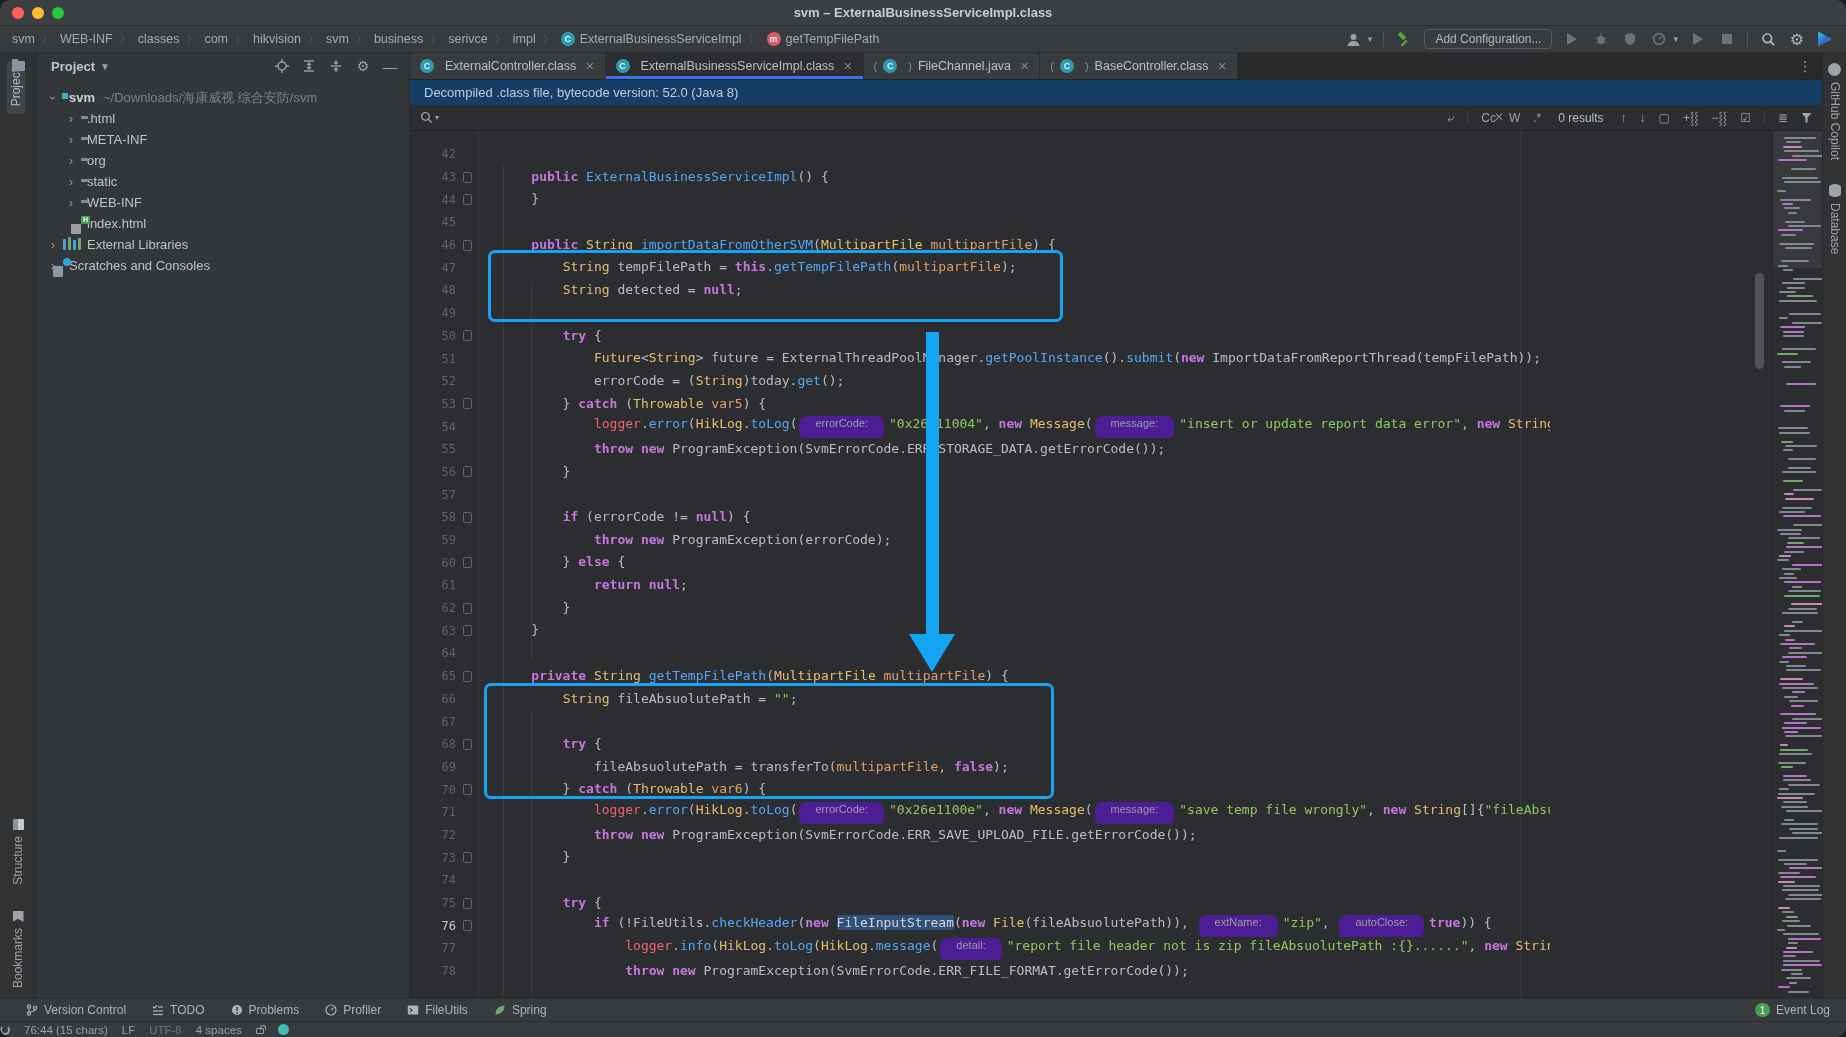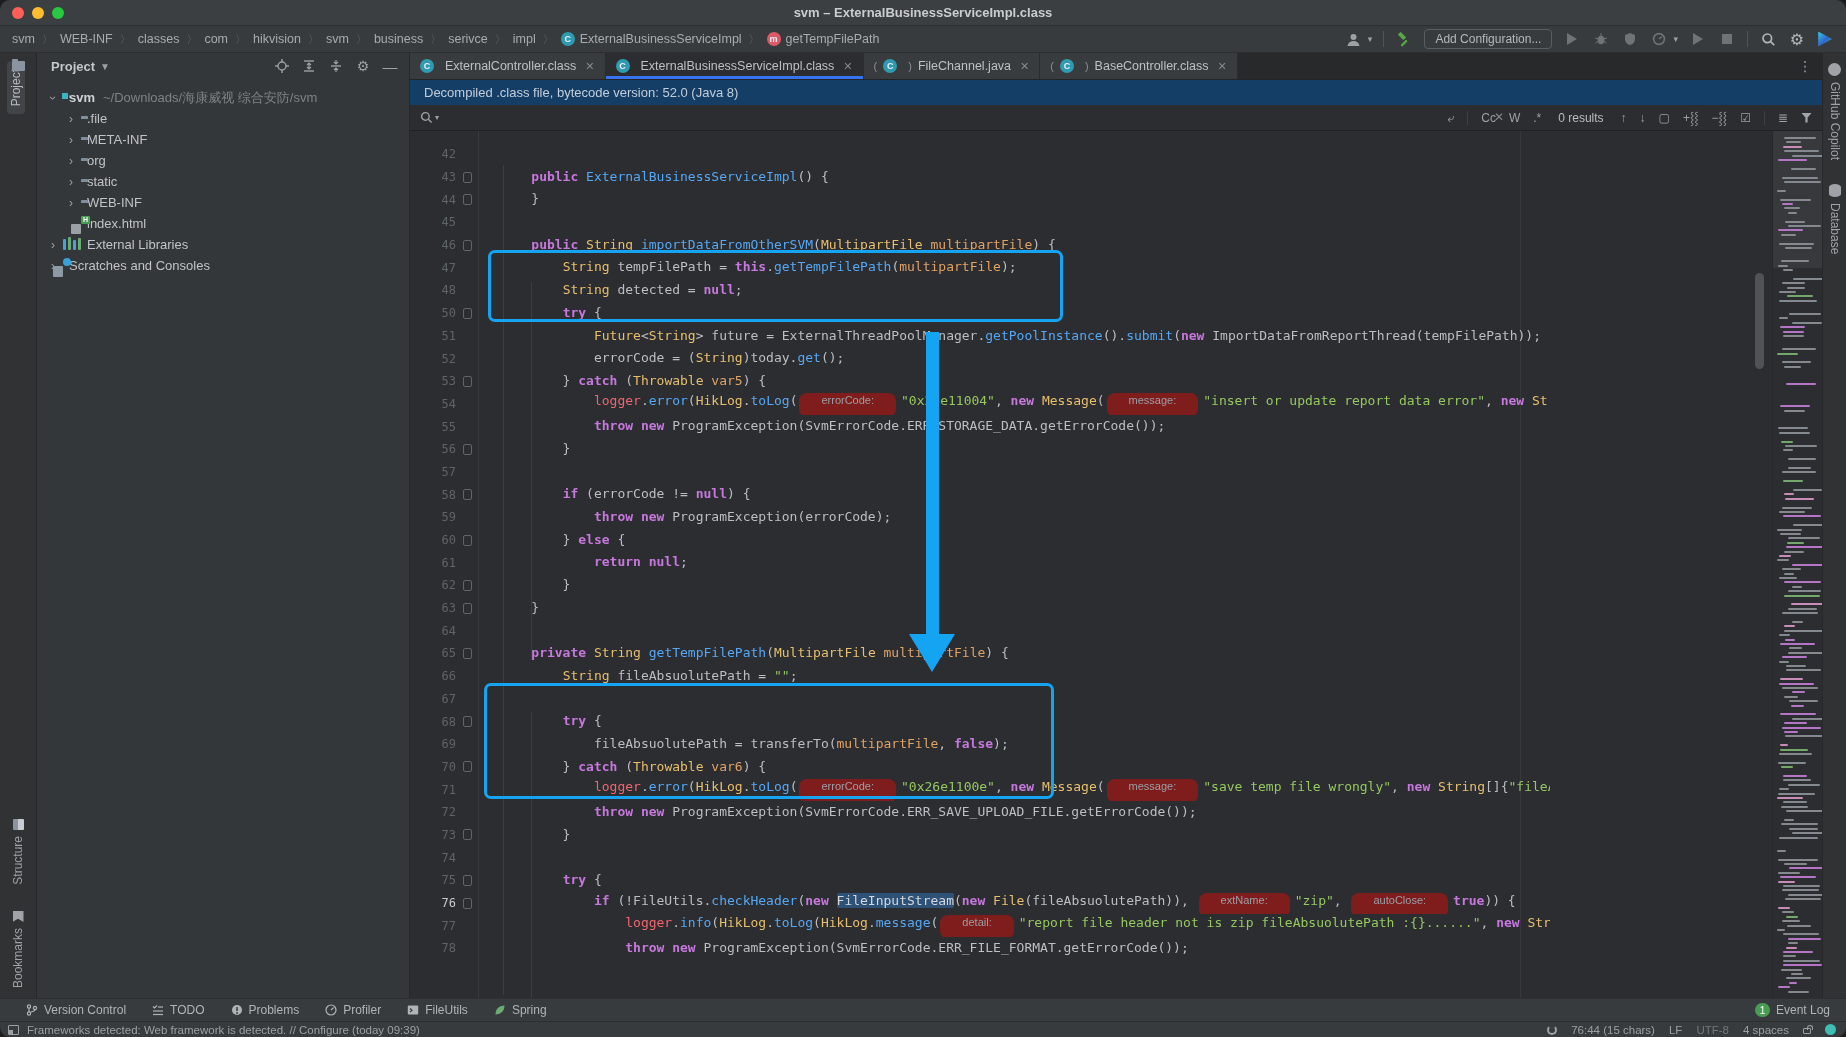--- a/index.html
+++ b/index.html
@@ -98,21 +98,21 @@
   .cl{height:22.7px;display:flex;align-items:center;width:1140px;overflow:hidden;}
   .ln{width:46px;text-align:right;color:#5f6468;font-size:12px;flex:none;}
   .ln.cur{color:#c8cbce;}
   .foldc{width:22px;flex:none;display:flex;justify-content:center;}
   .fm{width:9px;height:11px;border:1px solid #5f646a;border-radius:2px;}
   .ct{flex:none;white-space:pre;font-size:13px;margin-left:22px;line-height:22.7px;}
   .gutsep{position:absolute;left:68px;top:0;bottom:0;width:1px;background:#37393c;}
   .sd{color:#bcbec4}.sk{color:#c678dd;font-weight:bold}.st{color:#e8bf6d}.sm{color:#56a8f5}
   .sp{color:#e0a265}.sf{color:#f2656f}.ss{color:#95c860}
   .ssel{background:#2d5177;border-radius:2px;color:#d4d8dd;}
-  .chip{background:#7f1d1d;color:#9b9fa5;border-radius:8px;padding:0 22px;font:11px "Liberation Sans",sans-serif;
+  .chip{background:#4c1d95;color:#9b9fa5;border-radius:8px;padding:0 16px;font:11px "Liberation Sans",sans-serif;
         display:inline-block;height:24px;line-height:15px;vertical-align:1px;margin:0 5px 0 2px;}
   .iguide{position:absolute;width:1px;background:#3b3e41;}
   .marginline{position:absolute;left:1110px;top:0;bottom:0;width:1px;background:#36393c;}
   .minimap{position:absolute;left:1362px;top:0;width:50px;bottom:0;background:#2b2d30;border-left:1px solid #26282a;}
   .mview{position:absolute;left:0;top:0;width:100%;height:137px;background:rgba(255,255,255,0.06);}
   .mrow{position:absolute;height:2px;border-radius:1px;}
   .sthumb{position:absolute;left:1345px;top:142px;width:9px;height:96px;background:#5c6063;border-radius:5px;opacity:.75;}
   
   .annbox{position:absolute;border:3px solid #15a4f2;border-radius:7px;pointer-events:none;}
   .arrowshaft{position:absolute;background:#15a4f2;pointer-events:none;}
@@ -316,21 +316,21 @@
       <div class="tree" id="tree">
           <div class="trow" style="padding-left: 8px;">
             <span class="chev exp">›</span>
             <span class="ticon"><span class="if root"></span></span>
             <span class="tlabel bold">svm</span>
             <span class="tpath">~/Downloads/海康威视 综合安防/svm</span>
           </div>
           <div class="trow" style="padding-left: 26px;">
             <span class="chev">›</span>
             <span class="ticon"><span class="if"></span></span>
-            <span class="tlabel">.file</span>
+            <span class="tlabel">.html</span>
           </div>
           <div class="trow" style="padding-left: 26px;">
             <span class="chev">›</span>
             <span class="ticon"><span class="if"></span></span>
             <span class="tlabel">META-INF</span>
           </div>
           <div class="trow" style="padding-left: 26px;">
             <span class="chev">›</span>
             <span class="ticon"><span class="if"></span></span>
             <span class="tlabel">org</span>
@@ -469,20 +469,25 @@
             </div>
             <div class="cl">
               <span class="ln">47</span>
               <span class="foldc"></span>
               <span class="ct"><span class="sd">        </span><span class="st">String </span><span class="sd">tempFilePath = </span><span class="sk">this</span><span class="sd">.</span><span class="sm">getTempFilePath</span><span class="sd">(</span><span class="sp">multipartFile</span><span class="sd">);</span></span>
             </div>
             <div class="cl">
               <span class="ln">48</span>
               <span class="foldc"></span>
               <span class="ct"><span class="sd">        </span><span class="st">String </span><span class="sd">detected = </span><span class="sk">null</span><span class="sd">;</span></span>
+            </div>
+            <div class="cl">
+              <span class="ln">49</span>
+              <span class="foldc"></span>
+              <span class="ct"></span>
             </div>
             <div class="cl">
               <span class="ln">50</span>
               <span class="foldc">
                 <span class="fm start"></span>
               </span>
               <span class="ct"><span class="sd">        </span><span class="sk">try</span><span class="sd"> {</span></span>
             </div>
             <div class="cl">
               <span class="ln">51</span>
@@ -873,24 +878,20 @@
         </svg>
       <span>Spring</span>
     </div>
     <div class="twright">
       <span class="badge">1</span>
       <span>Event Log</span>
     </div>
   </div>
 
   <div class="statusbar">
-    <div class="sbleft">
-      <span class="panelico"></span>
-      <span>Frameworks detected: Web framework is detected. // Configure (today 09:39)</span>
-    </div>
     <div class="sbright">
       <span class="donut"></span>
       <span>76:44 (15 chars)</span>
       <span>LF</span>
       <span class="dim">UTF-8</span>
       <span>4 spaces</span>
       <span class="padlock"></span>
       <span class="tealdot"></span>
     </div>
   </div>

